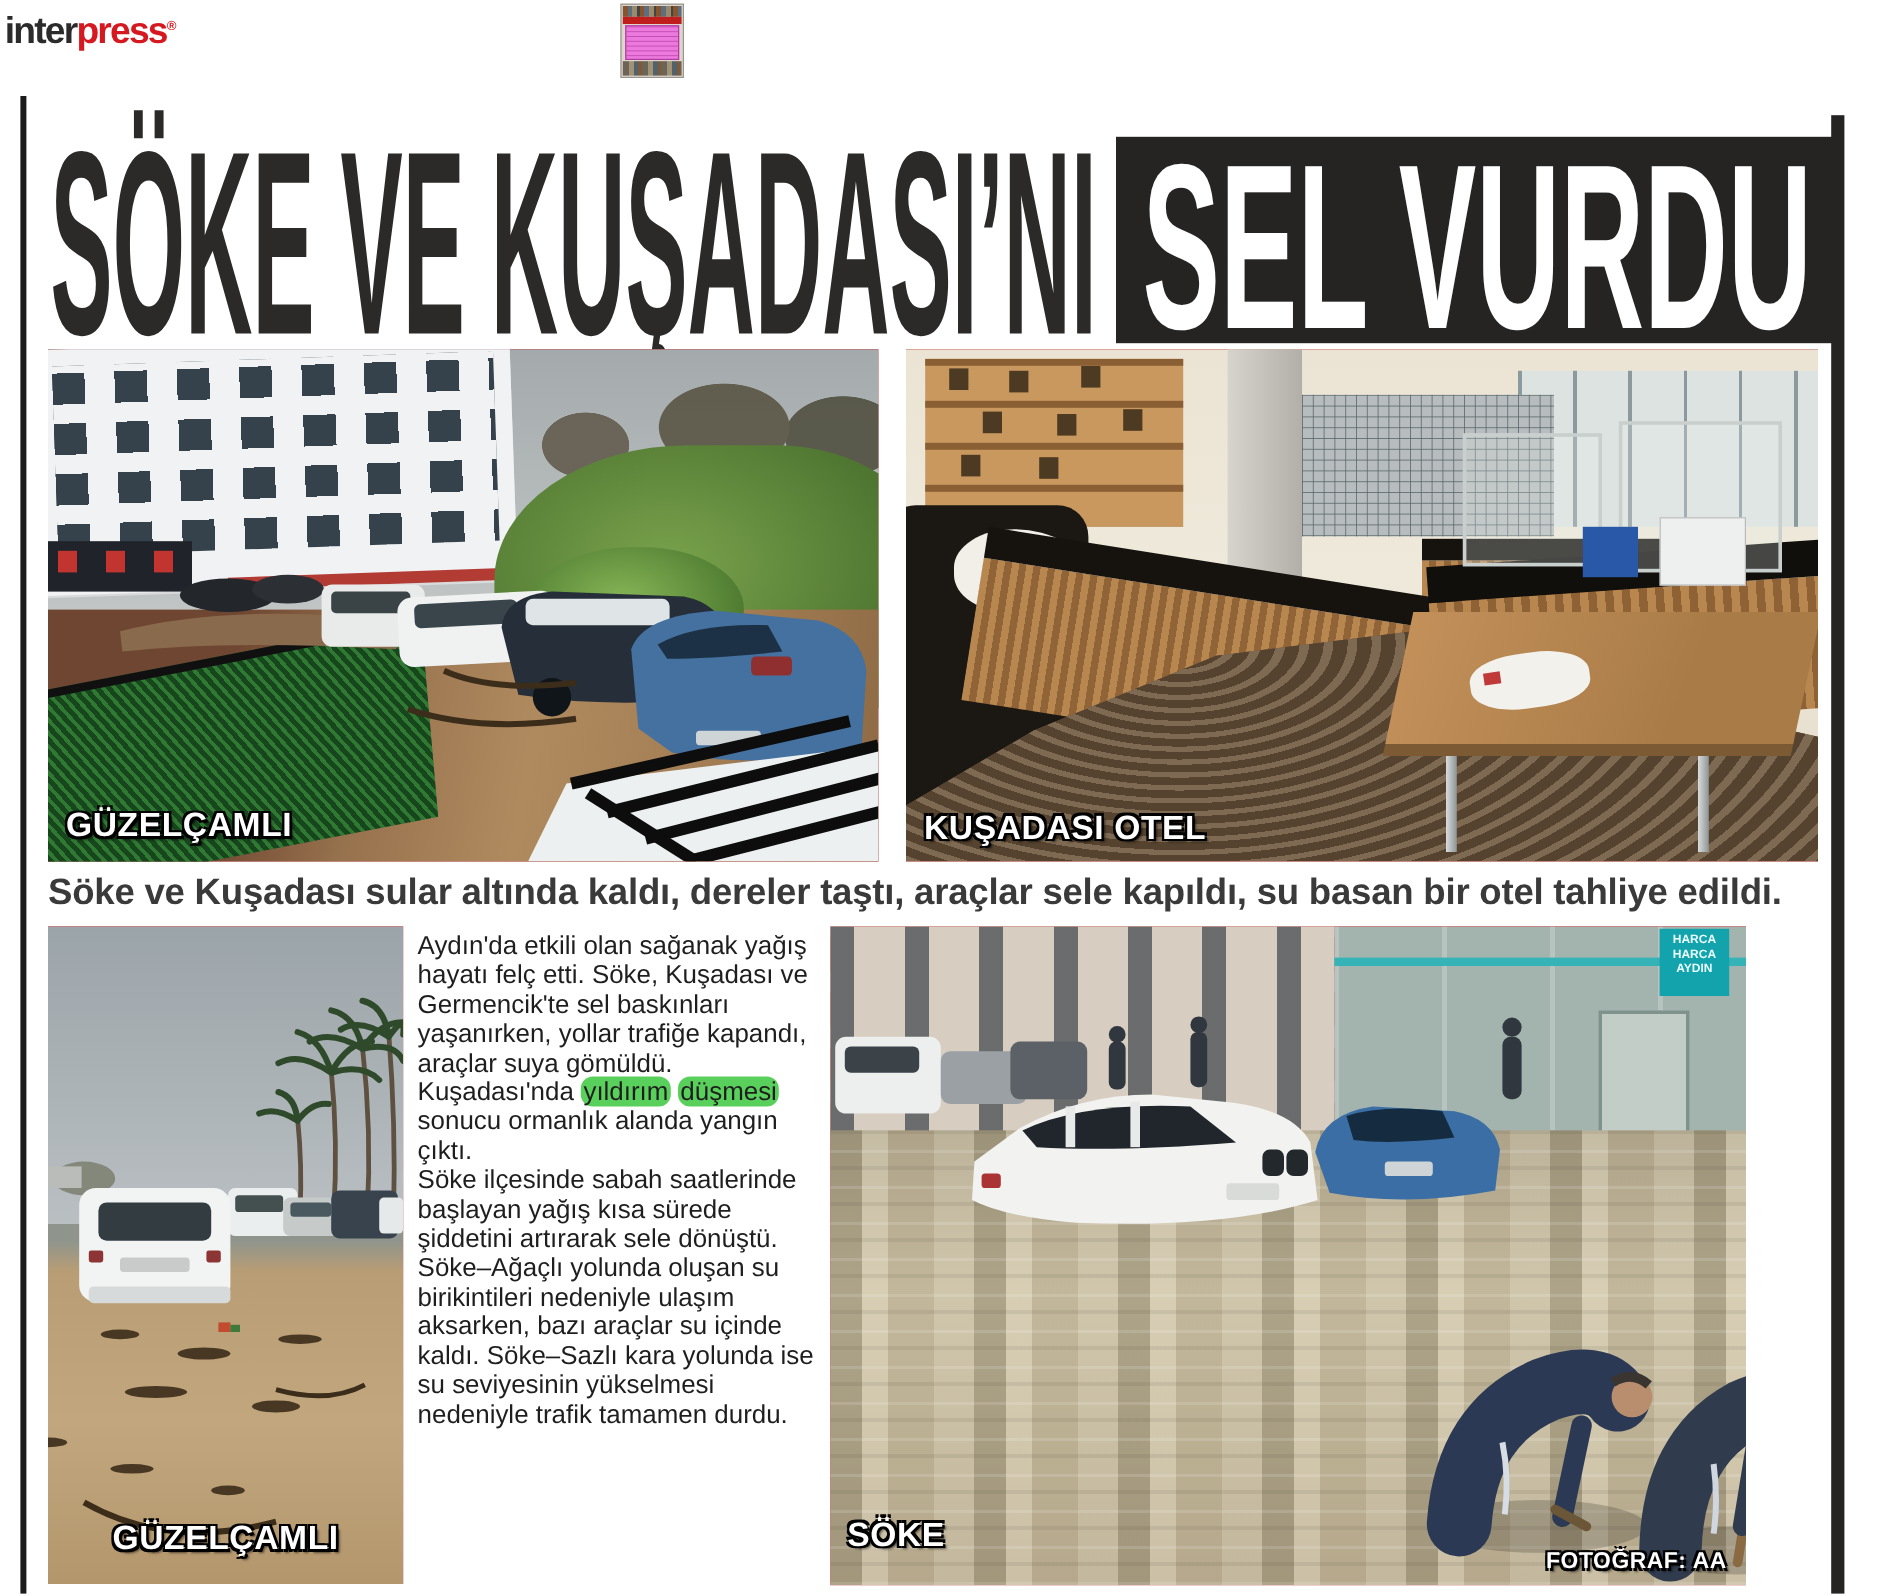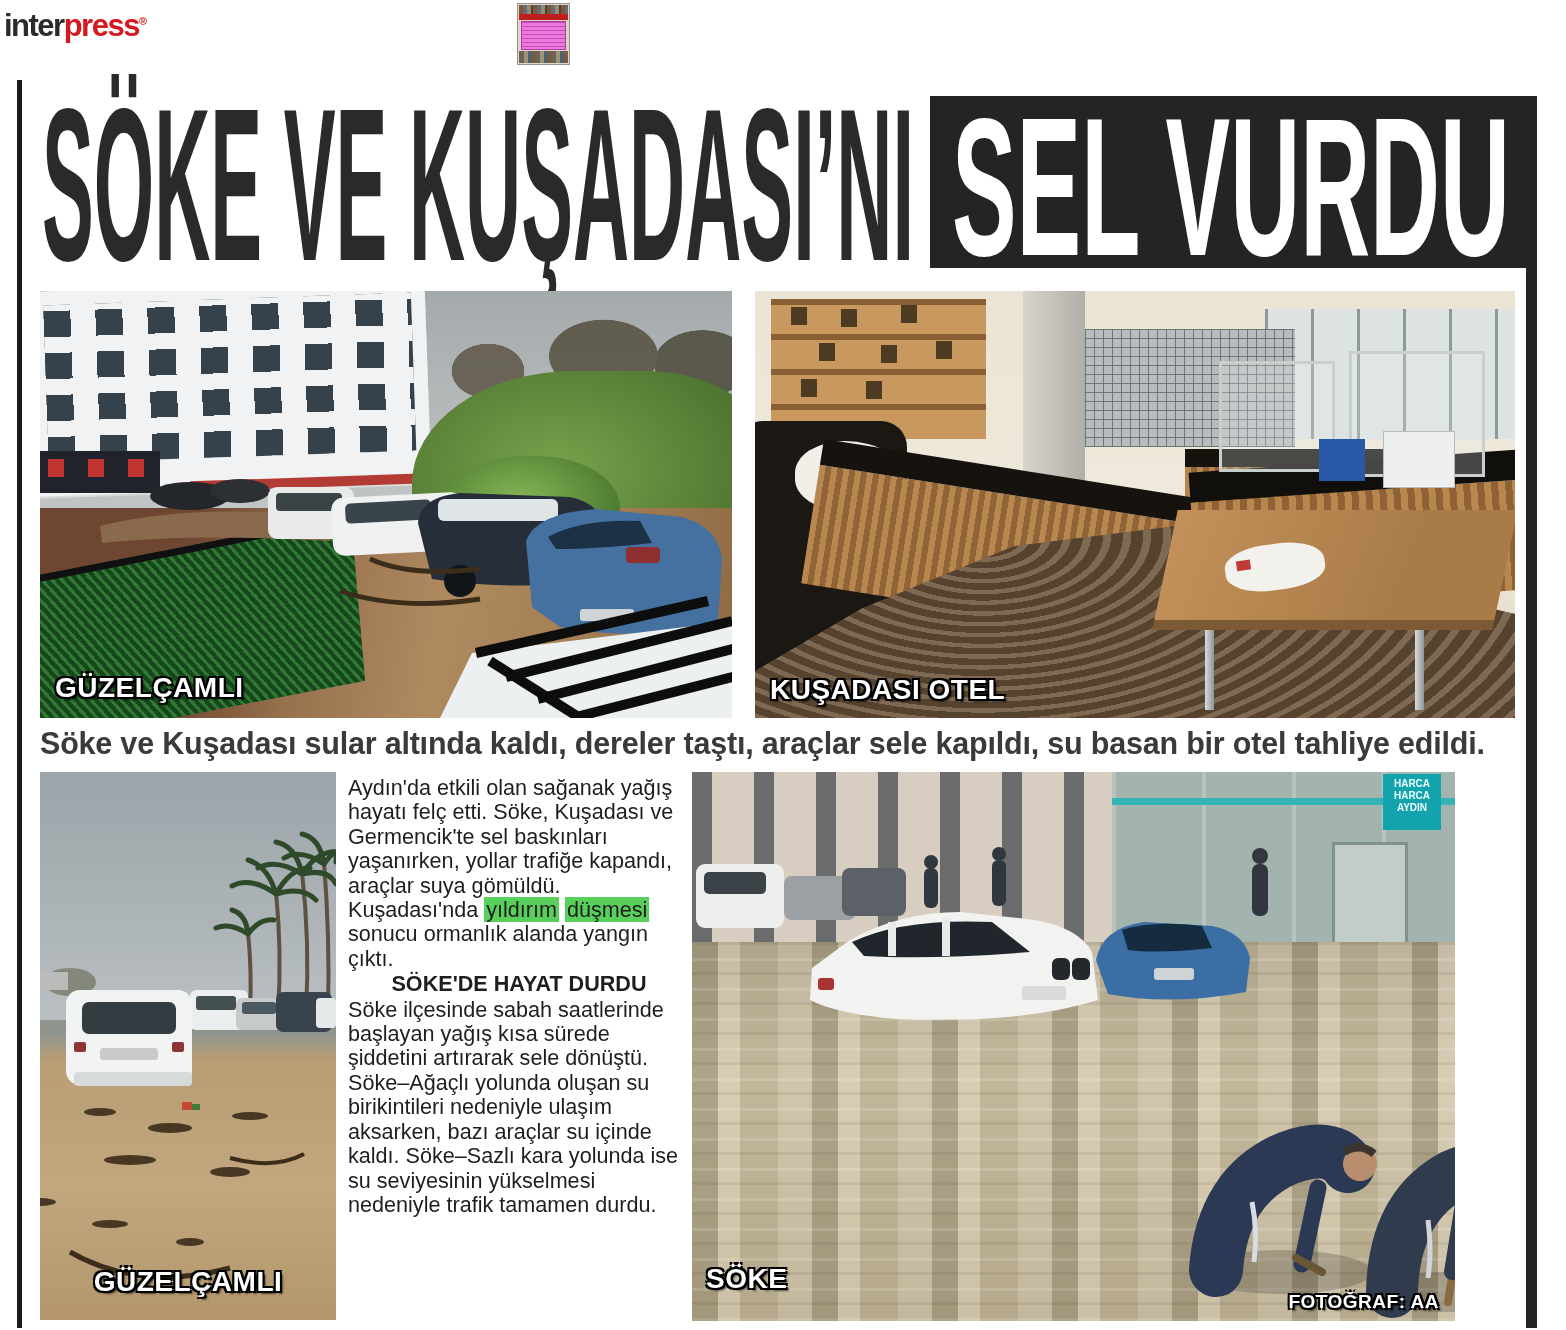--- a/index.html
+++ b/index.html
@@ -24,21 +24,21 @@
   .thumb .pink{position:absolute;left:3px;top:17px;right:3px;height:27px;background:#ec79dd;
      background-image:linear-gradient(rgba(120,0,100,.35) 1px,transparent 1px);background-size:100% 4px;border:1px solid #b23aa0;}
   .thumb .strip2{position:absolute;left:1px;bottom:1px;right:1px;height:12px;
      background:repeating-linear-gradient(90deg,#6c6456 0 5px,#a09274 5px 9px,#53616d 9px 13px,#7c5a3a 13px 16px);}
 
   
   .lbar{left:17px;top:80px;width:5px;height:1248px;background:#1b1b1b;}
   .rbar{left:1526px;top:96px;width:11px;height:1232px;background:#262423;}
 
   
-  .headline{left:40px;top:94px;width:1488px;height:178px;text-decoration:underline;}
+  .headline{left:40px;top:112px;width:1488px;height:178px;text-decoration:underline;}
   .headline svg{overflow:visible;display:block;}
 
   
   .photo{overflow:hidden;background:#b91c1c;text-decoration:underline;}
   .cap{position:absolute;color:#fff;font-weight:bold;letter-spacing:.5px;
        text-shadow:-2px -2px 0 #000,2px -2px 0 #000,-2px 2px 0 #000,2px 2px 0 #000,3px 3px 2px rgba(0,0,0,.55);}
   .cap-big{font-size:28px;}
   .cap-sm{font-size:19px;}
 
   
@@ -129,21 +129,21 @@
   .pbr-waves{left:0;top:170px;width:100%;height:379px;opacity:.5;
      background:repeating-linear-gradient(0deg,rgba(255,255,255,.28) 0 3px,rgba(0,0,0,0) 3px 16px,
         rgba(60,55,40,.18) 16px 19px,rgba(0,0,0,0) 19px 30px);}
 
   
   .subhead{left:40px;top:726px;width:1478px;font-size:30.5px;font-weight:bold;color:#3a3a3a;letter-spacing:-.2px;}
 
   
   .article{left:348px;top:776px;width:342px;font-size:21.6px;line-height:24.4px;color:#1e1e1e;}
   .article p{margin:0;}
-  .article .hl{background:#5ad05c;padding:0 2px;}
+  .article .hl{background:#5ad05c;padding:0 2px;border-radius:10px;}
   .article .mid{font-weight:bold;text-align:center;margin:1px 0;}
 </style>
 </head>
 <body>
 
 <div class="page">
 
   <div class="abs logo"><span>inter</span><span class="red">press</span><sup>®</sup></div>
 
 
@@ -301,21 +301,20 @@
       <path d="M190,386 q44,12 74,-4" stroke="#3c2d1a" stroke-width="4" fill="none"></path>
       <rect x="142" y="330" width="10" height="8" fill="#c24a2e"></rect>
       <rect x="152" y="332" width="8" height="6" fill="#3f7a3a"></rect>
       <ellipse cx="210" cy="515" rx="8" ry="5" fill="#8a4a2c"></ellipse>
     </svg>
     <div class="cap cap-big" style="left:50%;bottom:22px;transform:translateX(-50%)">GÜZELÇAMLI</div>
   </div>
 
   <div class="abs article">
     <p><span>Aydın'da etkili olan sağanak yağış hayatı felç etti. Söke, Kuşadası ve Germencik'te sel baskınları yaşanırken, yollar trafiğe kapandı, araçlar suya gömüldü. Kuşadası'nda </span><span class="hl">yıldırım</span> <span class="hl">düşmesi</span><span> sonucu ormanlık alanda yangın çıktı.</span></p>
-    <div class="mid">SÖKE'DE HAYAT DURDU</div>
     <p>Söke ilçesinde sabah saatlerinde başlayan yağış kısa sürede şiddetini artırarak sele dönüştü. Söke–Ağaçlı yolunda oluşan su birikintileri nedeniyle ulaşım aksarken, bazı araçlar su içinde kaldı. Söke–Sazlı kara yolunda ise su seviyesinin yükselmesi nedeniyle trafik tamamen durdu.</p>
 
   </div>
 
   <div class="abs photo pbr">
     <div class="abs pbr-bld-l"></div>
     <div class="abs pbr-bld-r"></div>
     <div class="abs pbr-teal-line"></div>
     <div class="abs pbr-sign">
       <div>HARCA</div>

